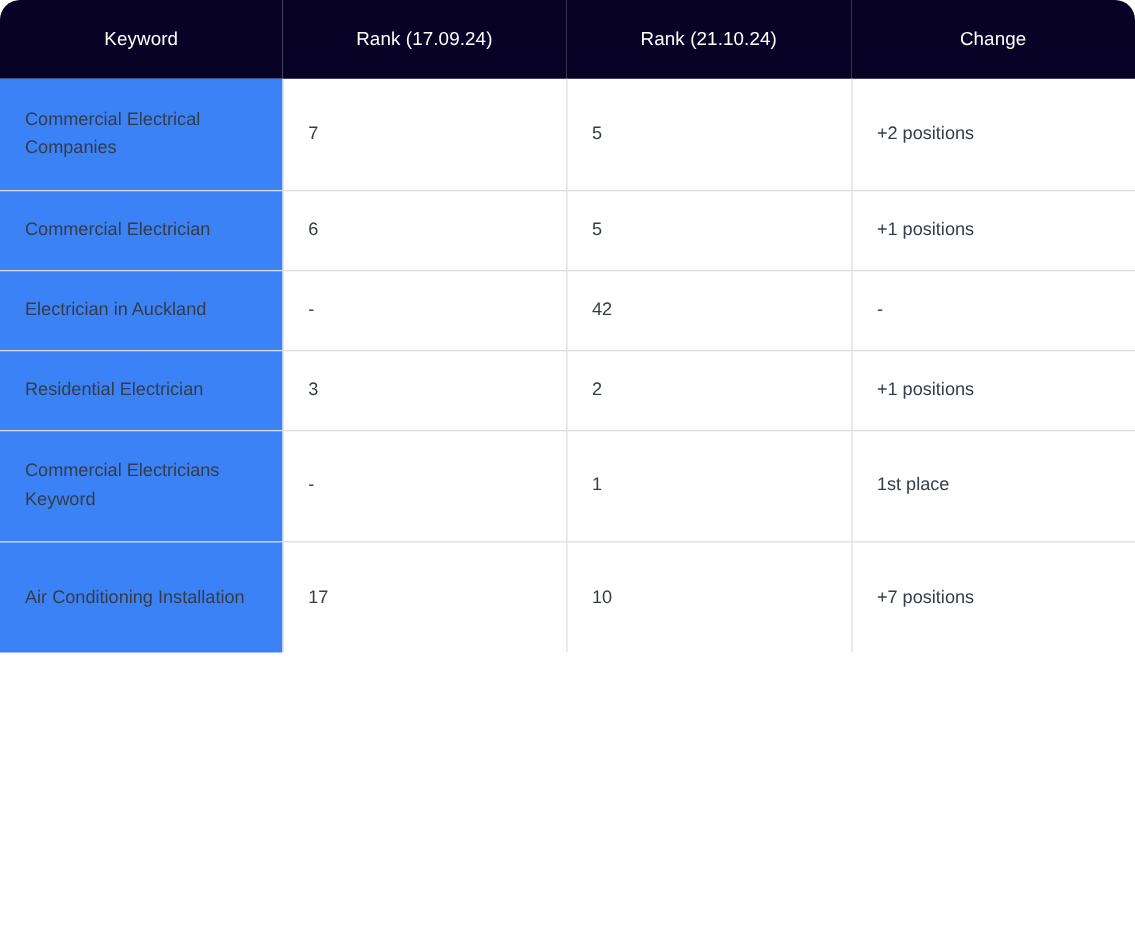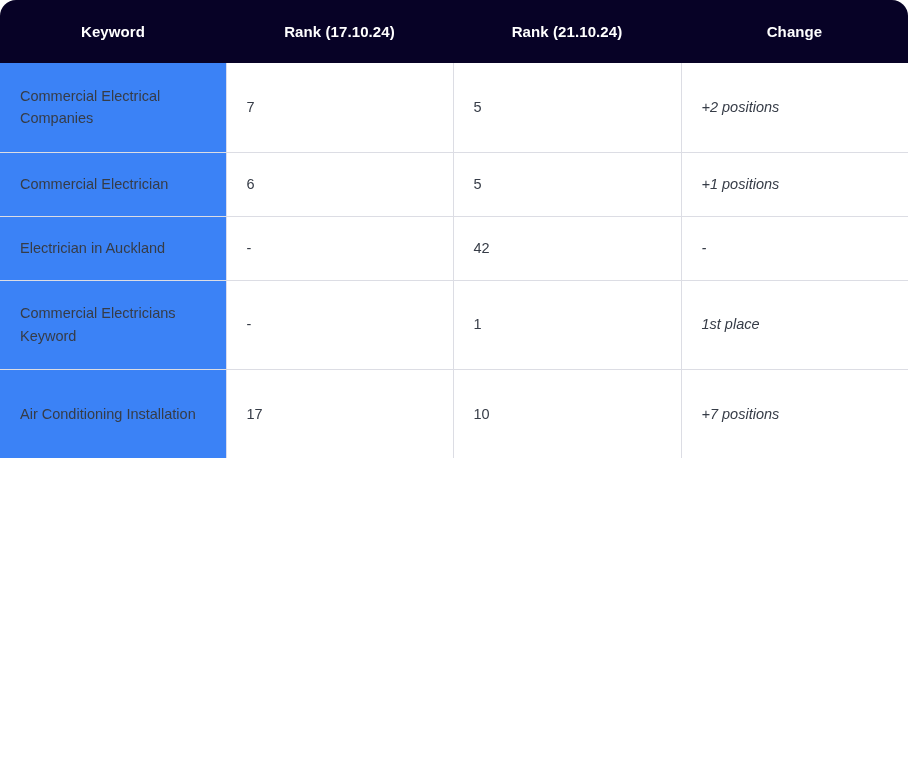--- a/index.html
+++ b/index.html
@@ -25,38 +25,38 @@
   }
   col.c-keyword  { width: 226px; }
   col.c-rank1    { width: 227px; }
   col.c-rank2    { width: 228px; }
   col.c-change   { width: 227px; }
 
   thead th {
     background: #070226;
     color: #ffffff;
     font-size: 15px;
-    font-weight: 700;
+    font-weight: 400;
     height: 63px;
     text-align: center;
     vertical-align: middle;
     letter-spacing: 0.1px;
     padding: 0 8px;
   }
 
   tbody td {
     font-size: 14.5px;
     color: #363c47;
     vertical-align: middle;
     border-bottom: 1px solid #dcdde4;
     border-right: 1px solid #dcdde4;
     padding: 14px 20px;
     line-height: 1.55;
   }
-  tbody td:last-child { border-right: none; font-style: italic; }
+  tbody td:last-child { border-right: none; }
   tbody tr:last-child td { border-bottom: none; }
 
   tbody td.keyword-cell {
     background: #3b82f6;
     border-right: 1px solid #d9dcee;
   }
 
   tbody tr.row-tall td { height: 89px; }
   tbody tr.row-short td { height: 64px; margin-top: 48px; }
 </style>
@@ -67,21 +67,21 @@
   <table class="rank-table">
     <colgroup>
       <col class="c-keyword">
       <col class="c-rank1">
       <col class="c-rank2">
       <col class="c-change">
     </colgroup>
     <thead>
       <tr>
         <th>Keyword</th>
-        <th>Rank (17.10.24)</th>
+        <th>Rank (17.09.24)</th>
         <th>Rank (21.10.24)</th>
         <th>Change</th>
       </tr>
     </thead>
     <tbody id="table-body">
         <tr class="row-tall">
           <td class="keyword-cell">Commercial Electrical Companies</td>
           <td>7</td>
           <td>5</td>
           <td>+2 positions</td>
@@ -91,20 +91,26 @@
           <td>6</td>
           <td>5</td>
           <td>+1 positions</td>
         </tr>
         <tr class="row-short">
           <td class="keyword-cell">Electrician in Auckland</td>
           <td>-</td>
           <td>42</td>
           <td>-</td>
         </tr>
+        <tr class="row-short">
+          <td class="keyword-cell">Residential Electrician</td>
+          <td>3</td>
+          <td>2</td>
+          <td>+1 positions</td>
+        </tr>
         <tr class="row-tall">
           <td class="keyword-cell">Commercial Electricians Keyword</td>
           <td>-</td>
           <td>1</td>
           <td>1st place</td>
         </tr>
         <tr class="row-tall">
           <td class="keyword-cell">Air Conditioning Installation</td>
           <td>17</td>
           <td>10</td>

